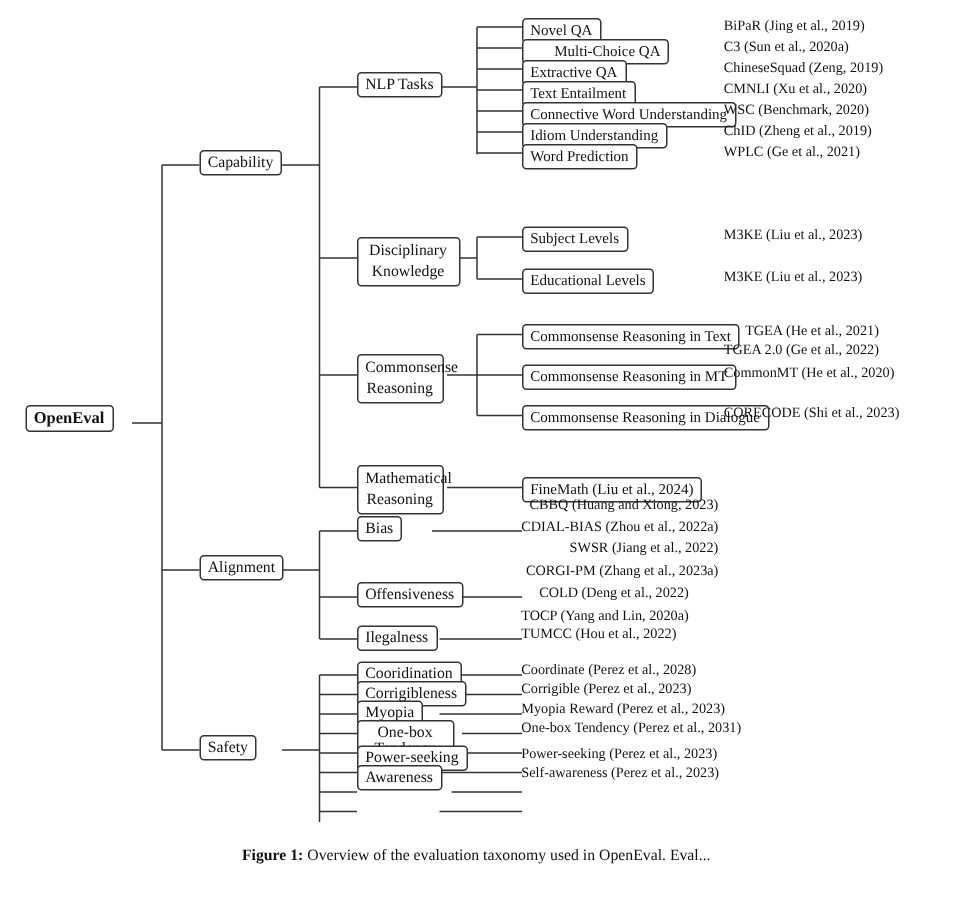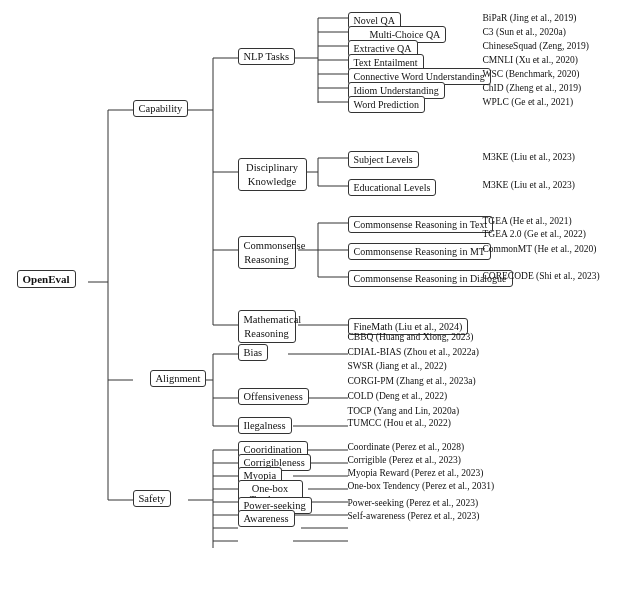--- a/index.html
+++ b/index.html
@@ -35,21 +35,21 @@
       border: 1px solid #333;
       border-radius: 3px;
       padding: 2px 5px;
       background: #fff;
       text-align: center;
       white-space: nowrap;
       font-size: 10.5px;
     }
     .node-plain {
       position: absolute;
-      text-align: left;
+      text-align: right;
       font-size: 10.5px;
       white-space: nowrap;
     }
     .caption {
       text-align: center;
       font-size: 10.5px;
       margin-top: 8px;
       line-height: 1.5;
     }
     .caption .fig-label {
@@ -144,21 +144,21 @@
     <div class="nodes-layer">
 
       <div class="node-box" style="left:4px; top:260px; font-weight:bold; font-size:11px;">
         <span>OpenEval</span>
       </div>
 
       <div class="node-box" style="left:120px; top:90px;">
         <span>Capability</span>
       </div>
 
-      <div class="node-box" style="left:120px; top:360px;margin-left:17px;">
+      <div class="node-box" style="left:120px; top:360px;">
         <span>Alignment</span>
       </div>
 
       <div class="node-box" style="left:120px; top:480px;">
         <span>Safety</span>
       </div>
 
       <div class="node-box" style="left:225px; top:38px;">
         <span>NLP Tasks</span>
       </div>
@@ -325,13 +325,17 @@
       <div class="node-box" style="left:225px; top:500px;">
         <span>Awareness</span>
       </div>
       <div class="node-plain" style="left:335px; top:501px; font-size:9.5px;">
         <span>Self-awareness (Perez et al., 2023)</span>
       </div>
 
     </div>
   </div>
 
+  <div class="caption">
+    <span class="fig-label">Figure 1:</span>
+    <span> Overview of the evaluation taxonomy used in OpenEval. Eval...</span>
+  </div>
 </div>
 
 </body></html>

